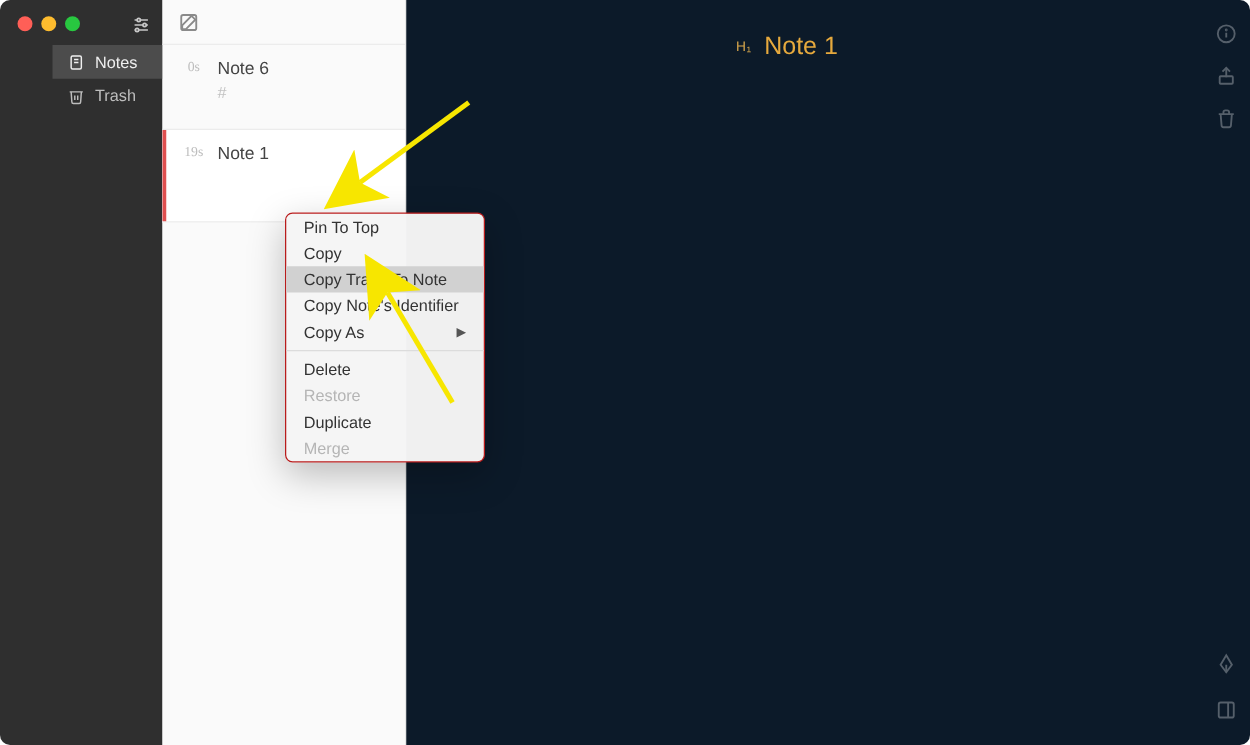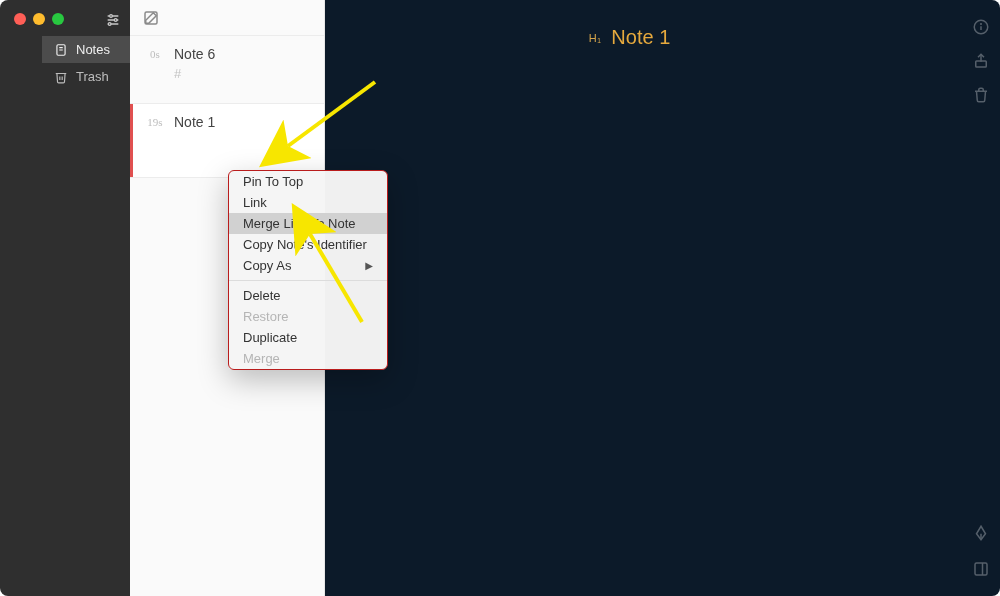--- a/index.html
+++ b/index.html
@@ -166,24 +166,24 @@
           </svg>
       </div>
     </div>
   </div>
 
   <div class="ctx">
     <div class="ci">
         <span>Pin To Top</span>
       </div>
     <div class="ci">
-        <span>Link</span>
+        <span>Copy</span>
       </div>
     <div class="ci hl">
-        <span>Merge Link To Note</span>
+        <span>Copy Trash To Note</span>
       </div>
     <div class="ci">
         <span>Copy Note's Identifier</span>
       </div>
     <div class="ci">
         <span>Copy As</span>
         <span class="arrow">▶</span>
       </div>
     <hr>
     <div class="ci">

